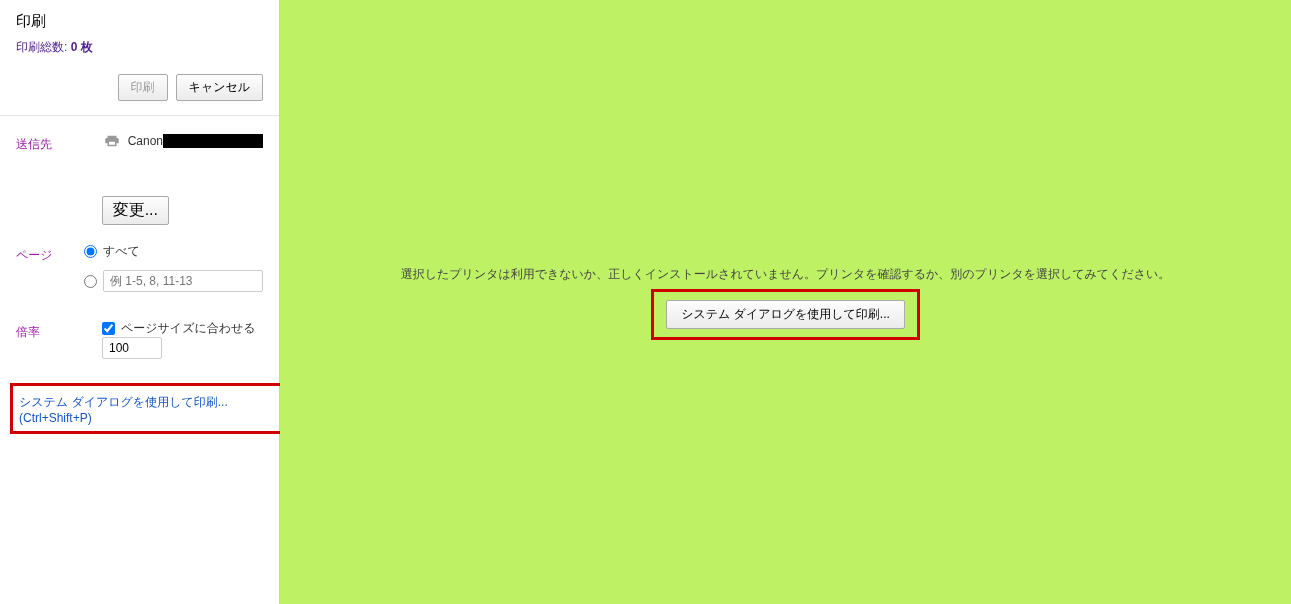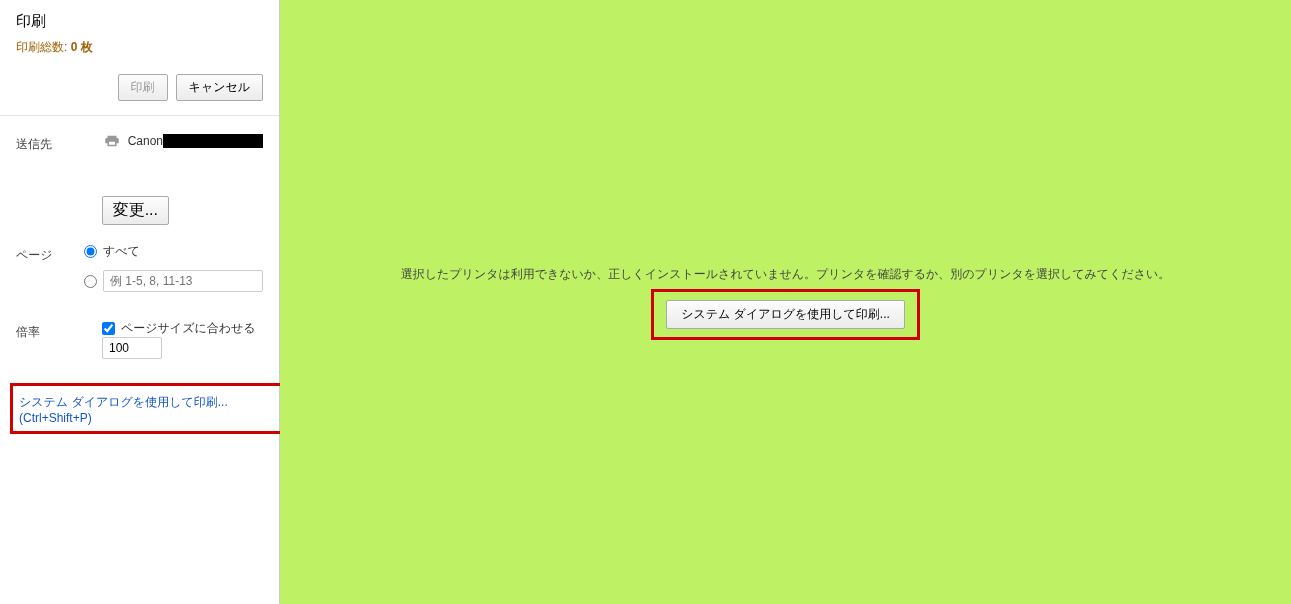--- a/index.html
+++ b/index.html
@@ -25,21 +25,21 @@
       padding: 12px 16px 14px;
       border-bottom: 1px solid #e5e5e5;
     }
     .title {
       font-size: 15px;
       color: #000;
       margin-bottom: 8px;
     }
     .total-line {
       font-size: 12px;
-      color: #a16207;
+      color: #4c1d95;
       margin-bottom: 18px;
     }
     .total-bold { font-weight: bold; }
     .header-buttons {
       display: flex;
       justify-content: flex-end;
       gap: 8px;
     }
     .btn {
       font-family: inherit;
@@ -55,21 +55,21 @@
     .settings {
       padding: 16px 16px 0;
     }
     .row {
       display: flex;
       margin-bottom: 18px;
       align-items: flex-start;
     }
     .row-label {
       width: 86px;
-      color: #404040;
+      color: #a21caf;
       padding-top: 4px;
     }
     .row-body { flex: 1; }
 
     .dest-line { display: flex; align-items: center; gap: 6px; margin-bottom: 10px;}
     .printer-icon {
       width: 20px; height: 18px; display:inline-block;
     }
     .printer-name { display: inline-flex; align-items: flex-start; gap: 0;}
     .redact { display:inline-block; width: 100px; height: 14px; background:#000; }

